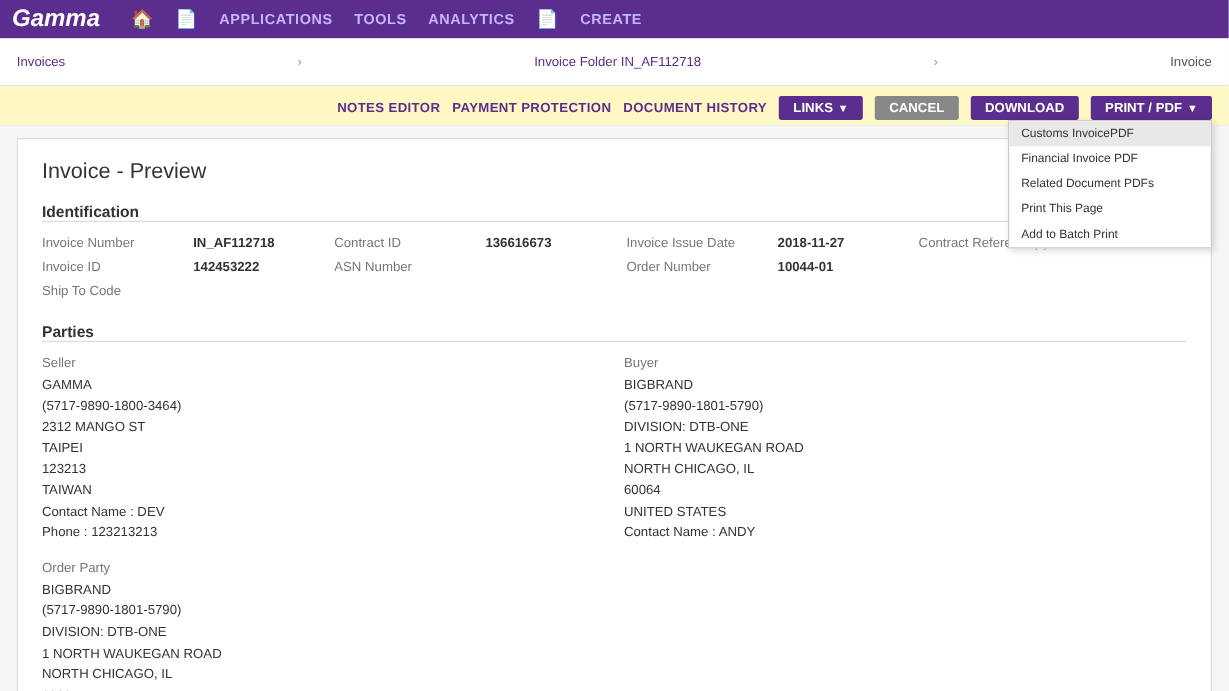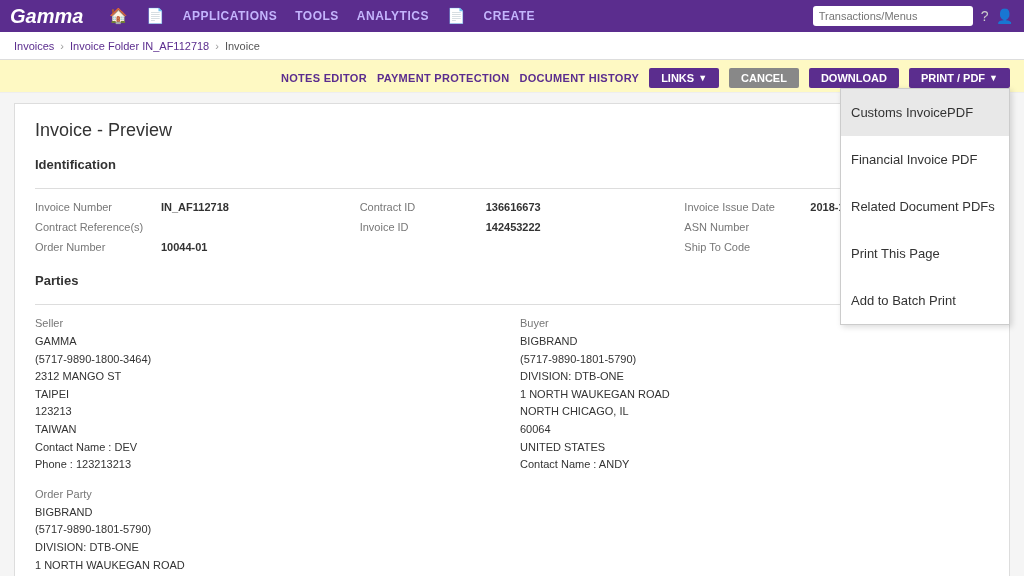--- a/index.html
+++ b/index.html
@@ -52,26 +52,27 @@
     }
     .nav-icon-btn {
       color: #ccc;
       font-size: 14px;
       cursor: pointer;
     }
 
     
     .breadcrumb {
       background: #fff;
-      height: 28px;
+      height: 40px;
       display: flex;
       align-items: center;
       padding: 0 14px;
       border-bottom: 1px solid #ddd;
       gap: 6px;
+      justify-content: space-between;
     }
     .breadcrumb-item {
       color: #5b2d8e;
       font-size: 11px;
       cursor: pointer;
     }
     .breadcrumb-sep {
       color: #999;
       font-size: 11px;
     }
@@ -140,22 +141,22 @@
       position: absolute;
       top: 100%;
       right: 0;
       background: #fff;
       border: 1px solid #ccc;
       box-shadow: 2px 2px 6px rgba(0,0,0,0.15);
       z-index: 100;
       min-width: 170px;
     }
     .dropdown-menu-item {
-      padding: 16px 10px;
-      font-size: 13px;
+      padding: 5px 10px;
+      font-size: 10px;
       cursor: pointer;
       color: #333;
       white-space: nowrap;
     }
     .dropdown-menu-item.active {
       background: #e8e8e8;
     }
 
     
     .main-content {
@@ -170,28 +171,28 @@
       color: #333;
       margin-bottom: 16px;
     }
 
     
     .section-title {
       font-size: 13px;
       font-weight: bold;
       color: #333;
       border-bottom: 1px solid #ddd;
-      padding-bottom: 16px;
+      padding-bottom: 0;
       margin-bottom: 12px;
     }
 
     
     .fields-grid {
       display: grid;
-      grid-template-columns: 1fr 1fr 1fr;
+      grid-template-columns: 1fr 1fr 1fr 1fr;
       gap: 8px 20px;
       margin-bottom: 20px;
     }
     .field-row {
       display: flex;
       align-items: flex-start;
       gap: 6px;
     }
     .field-label {
       color: #777;
@@ -237,25 +238,20 @@
 
 <div class="top-nav">
   <span class="nav-logo">Gamma</span>
   <span class="nav-icon">🏠</span>
   <span class="nav-icon">📄</span>
   <span class="nav-link">APPLICATIONS</span>
   <span class="nav-link">TooLs</span>
   <span class="nav-link">ANALYTICS</span>
   <span class="nav-icon">📄</span>
   <span class="nav-link">CREATE</span>
-  <div class="nav-right">
-    <input class="nav-search" type="text" placeholder="Transactions/Menus" style="">
-    <span class="nav-icon-btn">?</span>
-    <span class="nav-icon-btn">👤</span>
-  </div>
 </div>
 
 <div class="breadcrumb">
   <span class="breadcrumb-item">Invoices</span>
   <span class="breadcrumb-sep">›</span>
   <span class="breadcrumb-item">Invoice Folder IN_AF112718</span>
   <span class="breadcrumb-sep">›</span>
   <span class="breadcrumb-current">Invoice</span>
 </div>
 

